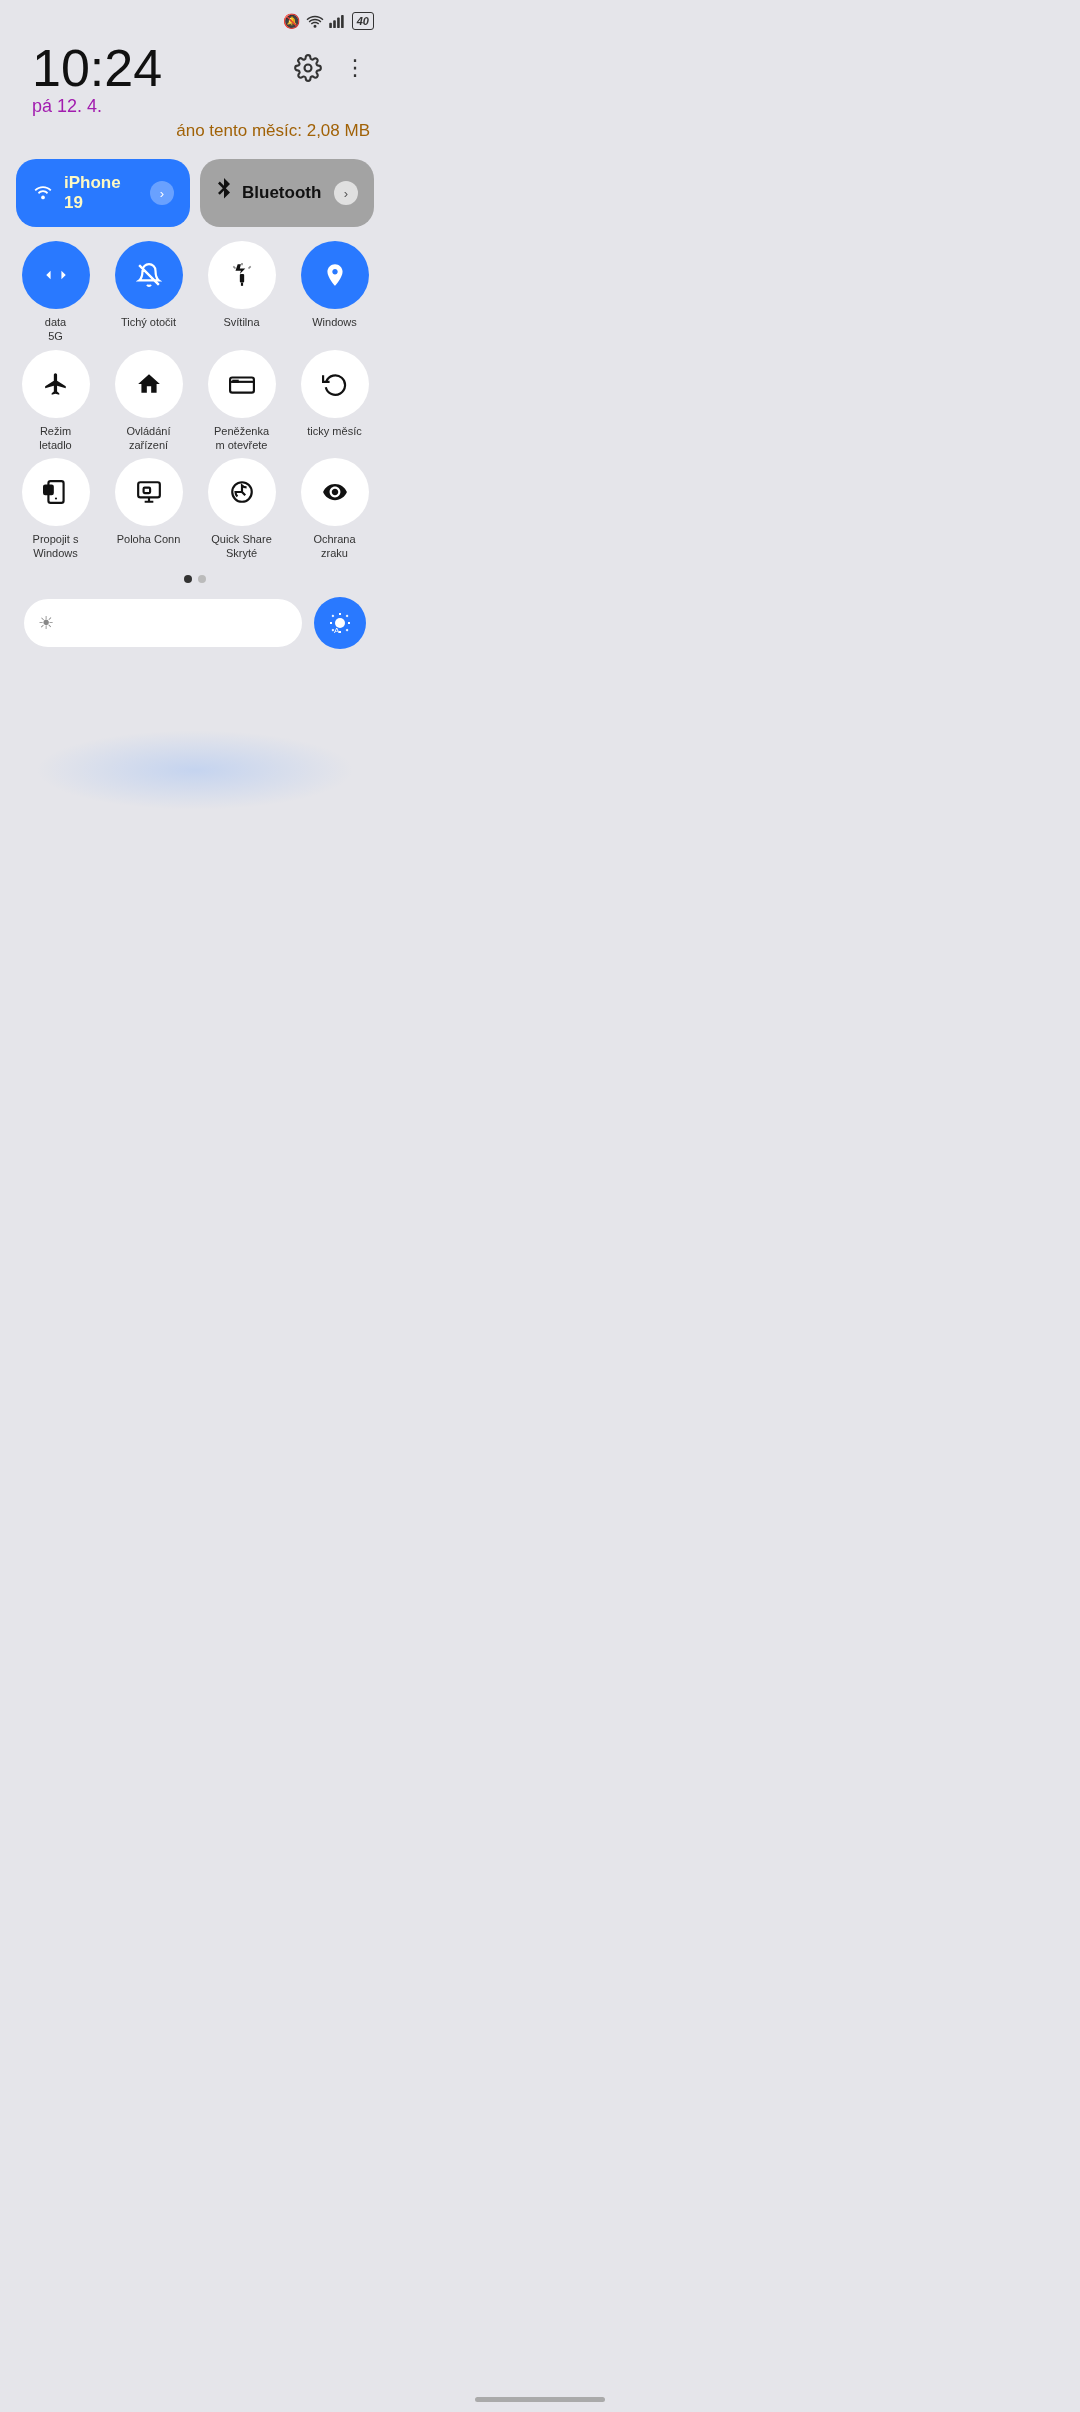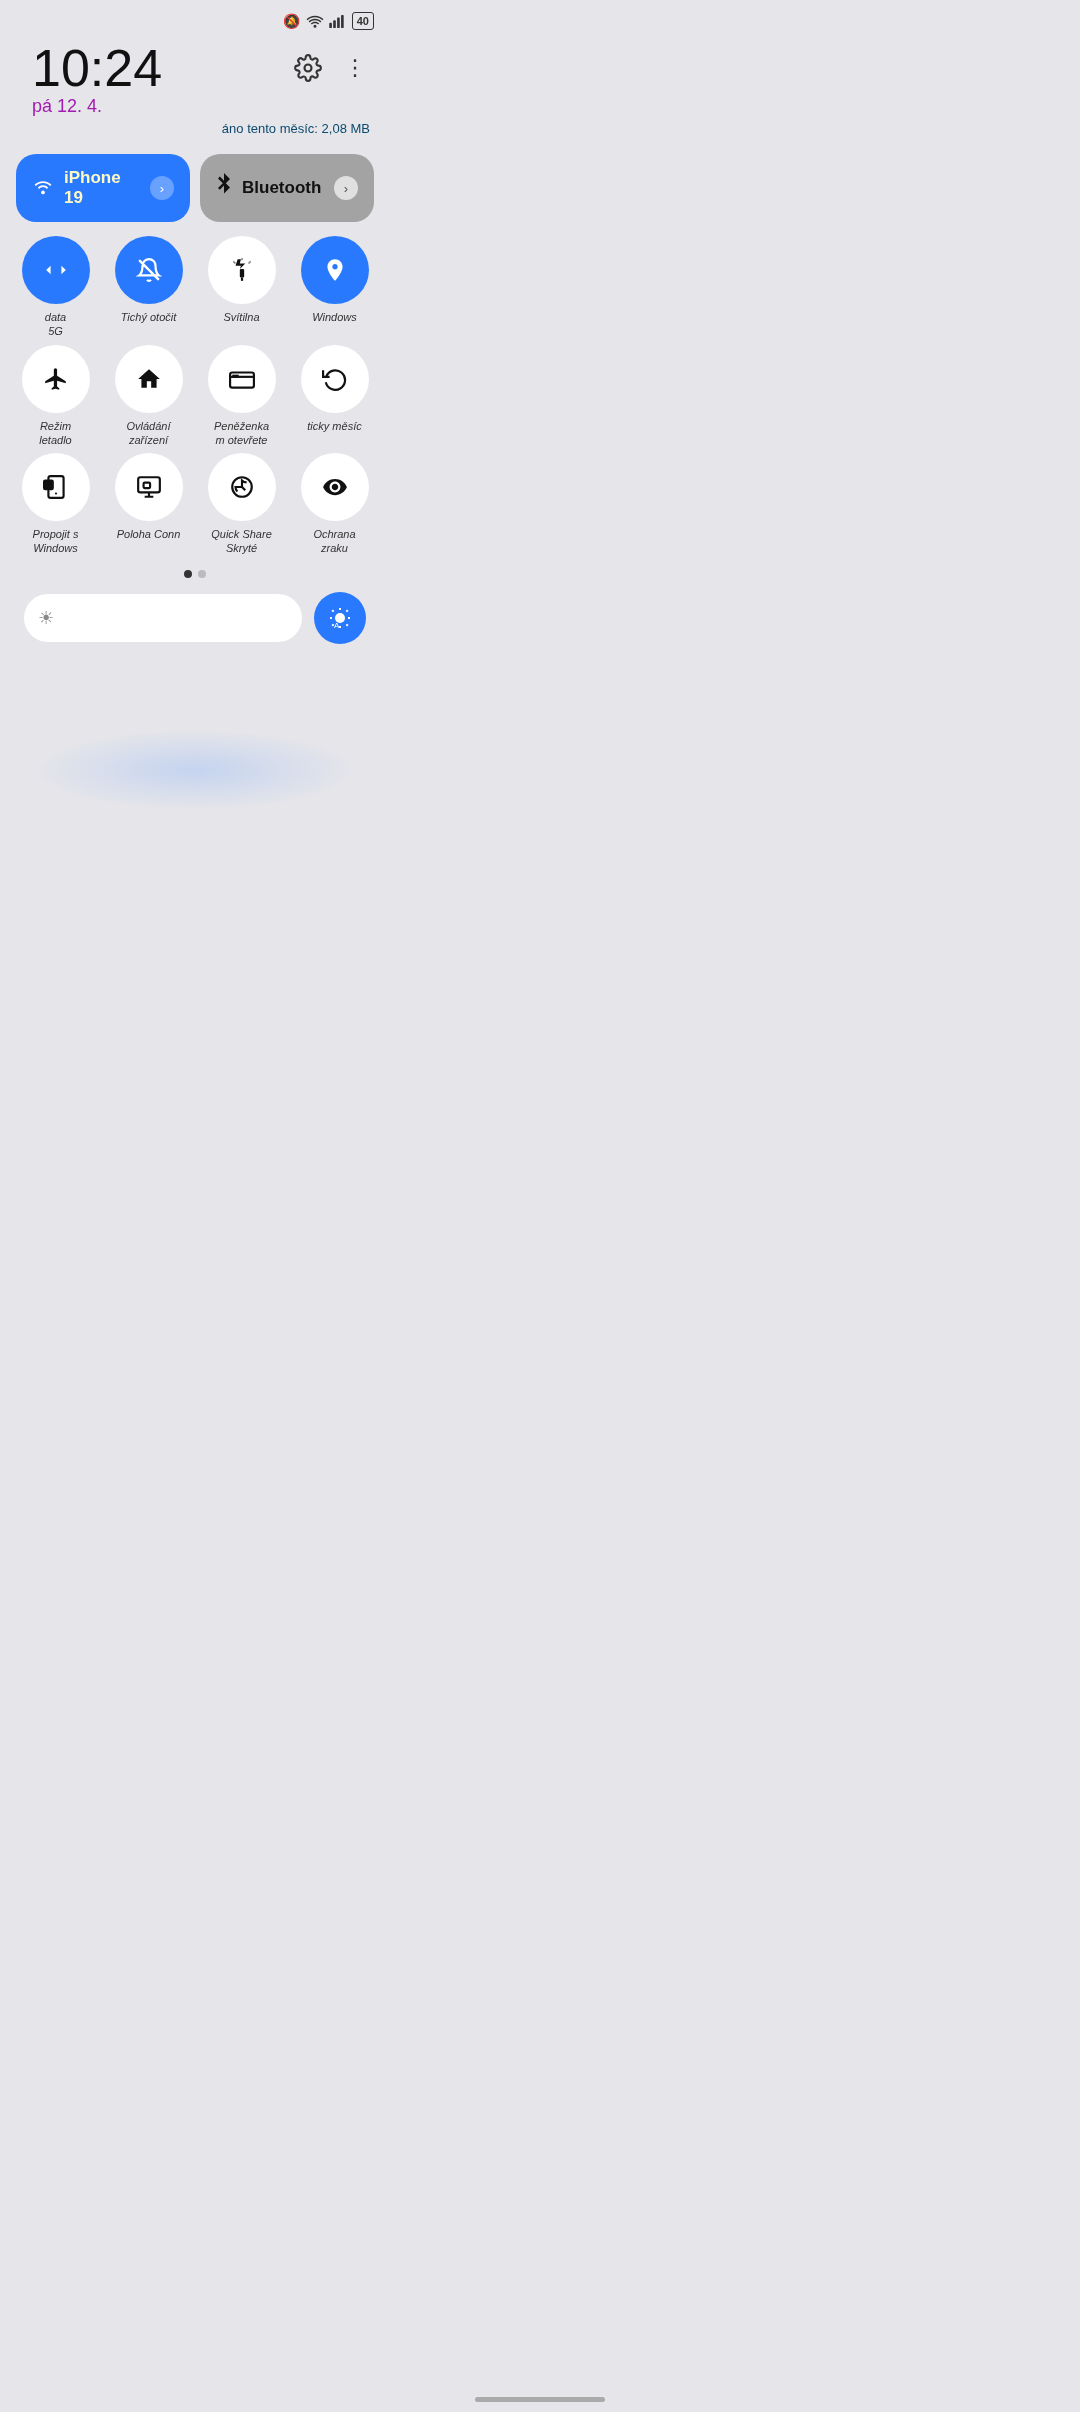--- a/index.html
+++ b/index.html
@@ -33,20 +33,21 @@
       color: #333;
     }
 
     .battery-box {
       border: 1.5px solid #333;
       border-radius: 3px;
       padding: 2px 4px;
       font-size: 11px;
       font-weight: 600;
       color: #333;
+      font-style: italic;
     }
 
     .header-row {
       display: flex;
       justify-content: space-between;
       align-items: flex-start;
       padding: 8px 20px 0;
       margin-left: 12px;
     }
 
@@ -88,22 +89,22 @@
     }
 
     .more-btn {
       font-size: 22px;
       color: #333;
       cursor: pointer;
       padding: 4px;
     }
 
     .data-label {
-      font-size: 13px;
-      color: #0c4a6e;
+      font-size: 17px;
+      color: #a16207;
       text-align: right;
       padding: 4px 20px 8px;
     }
 
     .quick-toggles-area {
       padding: 10px 16px;
     }
 
     .top-cards {
       display: flex;
@@ -179,21 +180,20 @@
       justify-content: center;
       color: #555;
       font-size: 13px;
     }
 
     .icon-grid {
       display: grid;
       grid-template-columns: repeat(4, 1fr);
       gap: 14px;
       margin-bottom: 6px;
-      font-style: italic;
     }
 
     .icon-item {
       display: flex;
       flex-direction: column;
       align-items: center;
       gap: 6px;
       cursor: pointer;
     }
 

